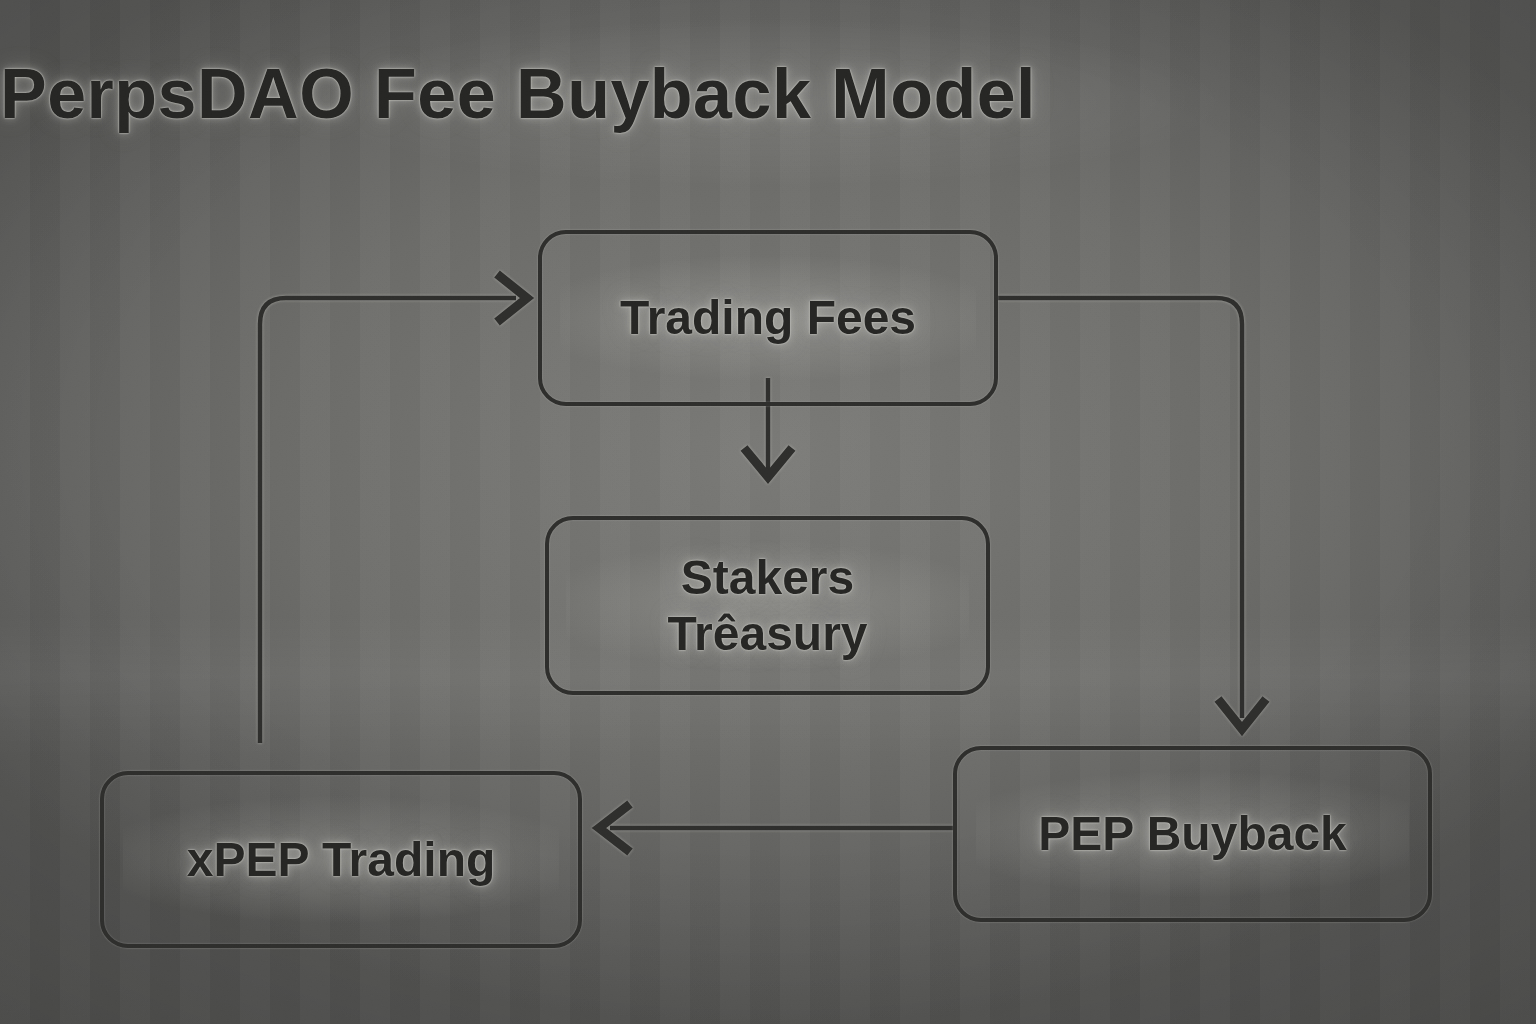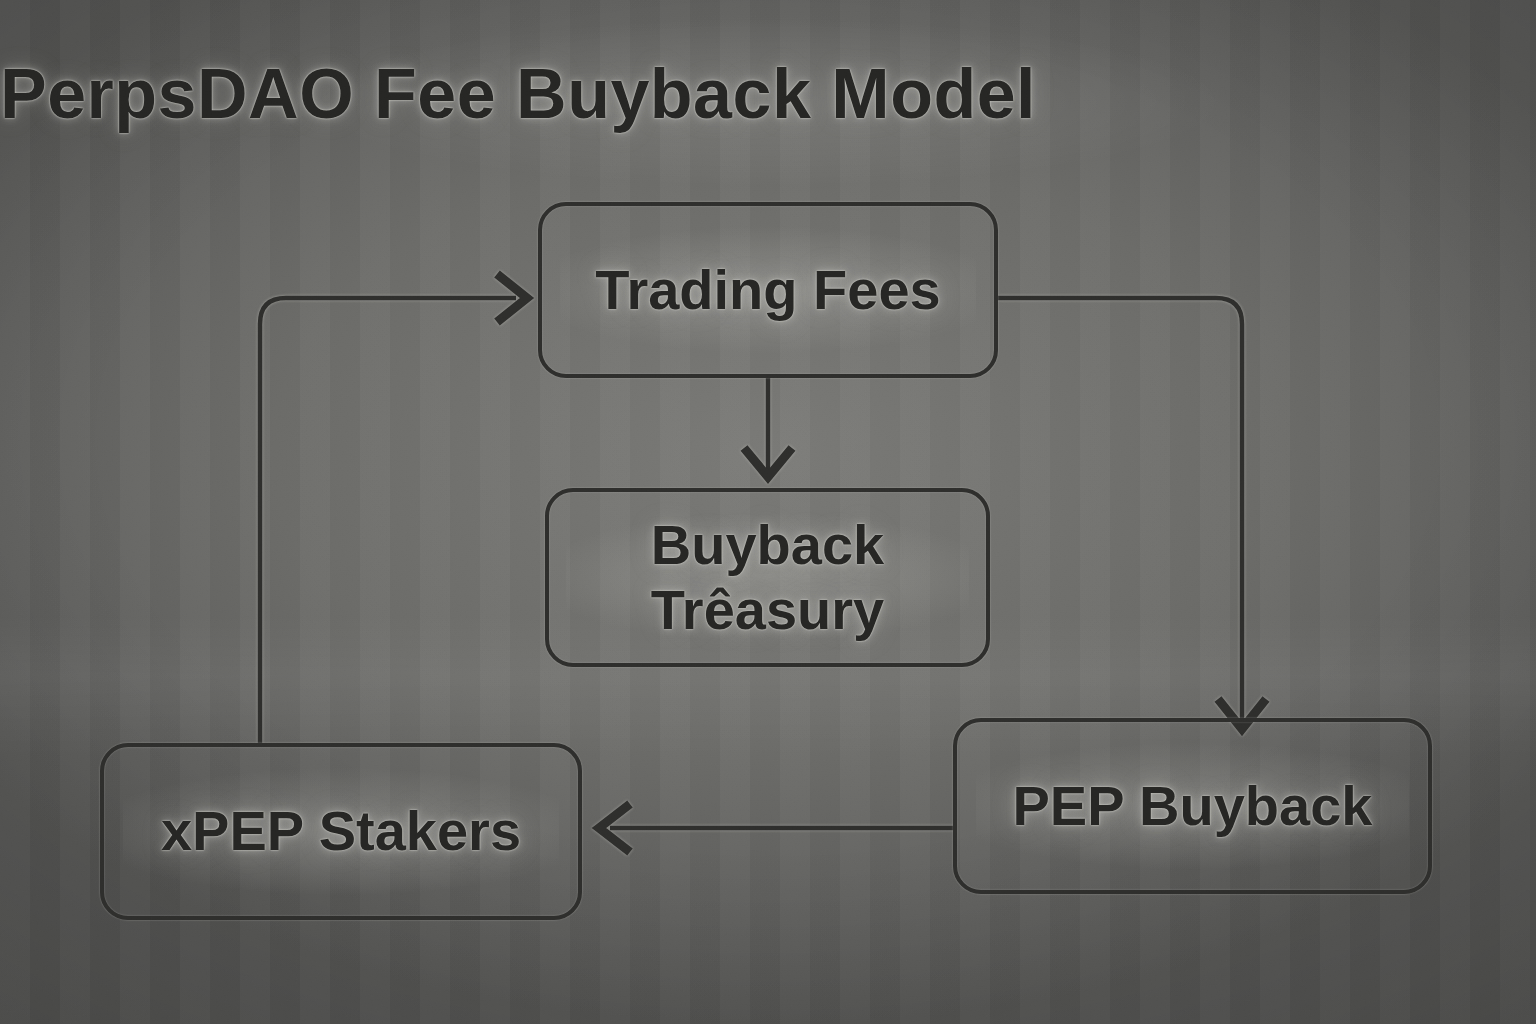--- a/index.html
+++ b/index.html
@@ -42,29 +42,30 @@
   .edges{position:absolute;inset:0;pointer-events:none;
     filter:drop-shadow(0 0 1.5px rgba(205,205,199,0.55));}
   .edges path{stroke:var(--line);fill:none;}
   .edges .shaft{stroke-width:4.5;}
   .edges .head{stroke-width:9;stroke-linejoin:miter;stroke-linecap:butt;}
   .node{
     position:absolute;box-sizing:border-box;
     border:4px solid var(--line);
     border-radius:28px;
     display:flex;align-items:center;justify-content:center;
-    font-size:56px;font-weight:700;line-height:1.15;
+    font-size:48px;font-weight:700;line-height:1.15;
     color:var(--text);
     text-align:center;
     box-shadow:0 0 2px rgba(205,205,199,0.5), inset 0 0 2px rgba(205,205,199,0.4);
     text-shadow:
       0 0 2px rgba(200,200,194,0.95),
       0 0 2px rgba(200,200,194,0.7),
       0 0 9px rgba(205,205,199,0.5),
       0 0 24px rgba(210,210,204,0.3);
+    margin-top: 28px;
   }
   .node::before{
     content:'';position:absolute;inset:6% 4%;
     background:radial-gradient(ellipse 75% 55% at 50% 50%, rgba(195,195,189,0.30), rgba(195,195,189,0) 78%);
     pointer-events:none;
   }
   .node span{position:relative;}
   #node-trading-fees{left:538px;top:202px;width:460px;height:176px;}
   #node-treasury{left:545px;top:488px;width:445px;height:179px;}
   #node-xpep{left:100px;top:743px;width:482px;height:177px;}
@@ -96,27 +97,27 @@
       <path class="head" d="M630,804 L599,828 L630,852"></path>
     </g>
   </svg>
 
   <div class="node" id="node-trading-fees">
     <span>Trading Fees</span>
   </div>
 
   <div class="node" id="node-treasury">
     <span>
-      <span>Buyback</span><br>
+      <span>Stakers</span><br>
       <span>Trêasury</span>
     </span>
   </div>
 
   <div class="node" id="node-xpep">
-    <span>xPEP Stakers</span>
+    <span>xPEP Trading</span>
   </div>
 
   <div class="node" id="node-buyback">
     <span>PEP Buyback</span>
   </div>
 
   <svg class="grain" width="1536" height="1024" xmlns="http://www.w3.org/2000/svg">
     <filter id="grain-f">
       <feTurbulence type="fractalNoise" baseFrequency="0.8" numOctaves="2" stitchTiles="stitch"></feTurbulence>
       <feColorMatrix type="saturate" values="0"></feColorMatrix>

